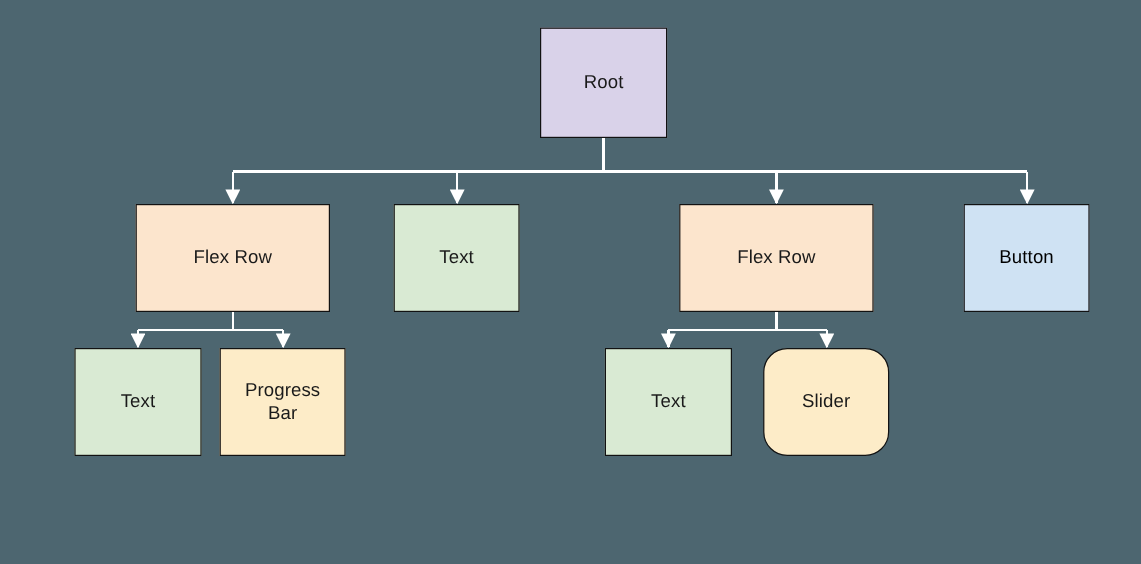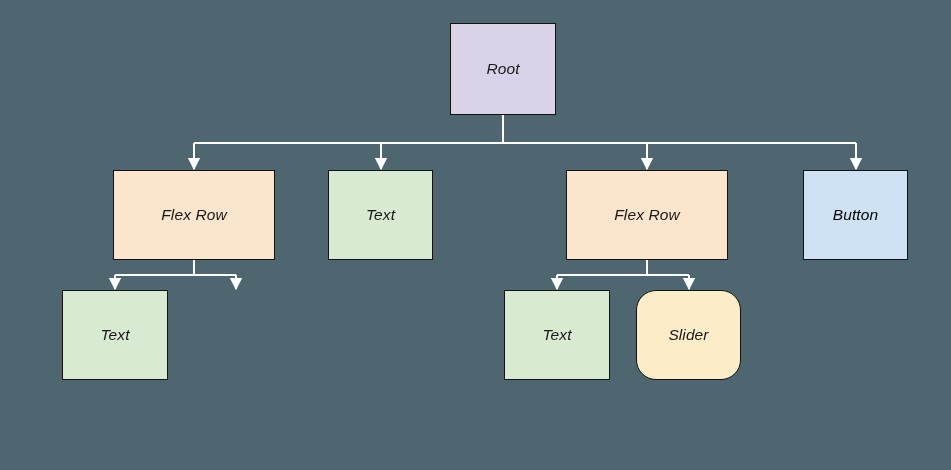--- a/index.html
+++ b/index.html
@@ -38,21 +38,20 @@
     color: #1a1a1a;
     font-size: 15.5px;
     line-height: 1.25;
     letter-spacing: 0.1px;
     padding: 2px 6px;
     white-space: pre-line;
   }
   .node-label {
     display: block;
     width: 100%;
-    font-style: italic;
   }
 </style>
 </head>
 <body style="background: rgb(77, 102, 112);">
 
 <div id="canvas">
 
   <svg id="connectors" viewBox="0 0 951 470" width="951" height="470">
     <defs>
       <marker id="arrow" viewBox="0 0 10 10" refX="9" refY="5" markerWidth="6.2" markerHeight="6.2" orient="auto-start-reverse">
@@ -94,20 +93,23 @@
   </div>
 
   <div class="node" style="left: 803px; top: 170px; width: 105px; height: 90px; background: rgb(207, 226, 243); border-color: rgb(18, 18, 18); color: #000000;">
     <span class="node-label">Button</span>
   </div>
 
   <div class="node" style="left: 62px; top: 290px; width: 106px; height: 90px; background: rgb(217, 234, 211); border-color: rgb(18, 18, 18); color: rgb(26, 26, 26);">
     <span class="node-label">Text</span>
   </div>
 
+  <div class="node" style="left: 183px; top: 290px; width: 105px; height: 90px; background: rgb(253, 236, 200); border-color: rgb(18, 18, 18); color: rgb(26, 26, 26);">
+    <span class="node-label">Progress Bar</span>
+  </div>
 
   <div class="node" style="left: 504px; top: 290px; width: 106px; height: 90px; background: rgb(217, 234, 211); border-color: rgb(18, 18, 18); color: rgb(26, 26, 26);">
     <span class="node-label">Text</span>
   </div>
 
   <div class="node" style="left: 636px; top: 290px; width: 105px; height: 90px; background: rgb(253, 236, 200); border-color: rgb(18, 18, 18); color: rgb(26, 26, 26); border-radius: 20px;">
     <span class="node-label">Slider</span>
   </div>
 
 </div>

